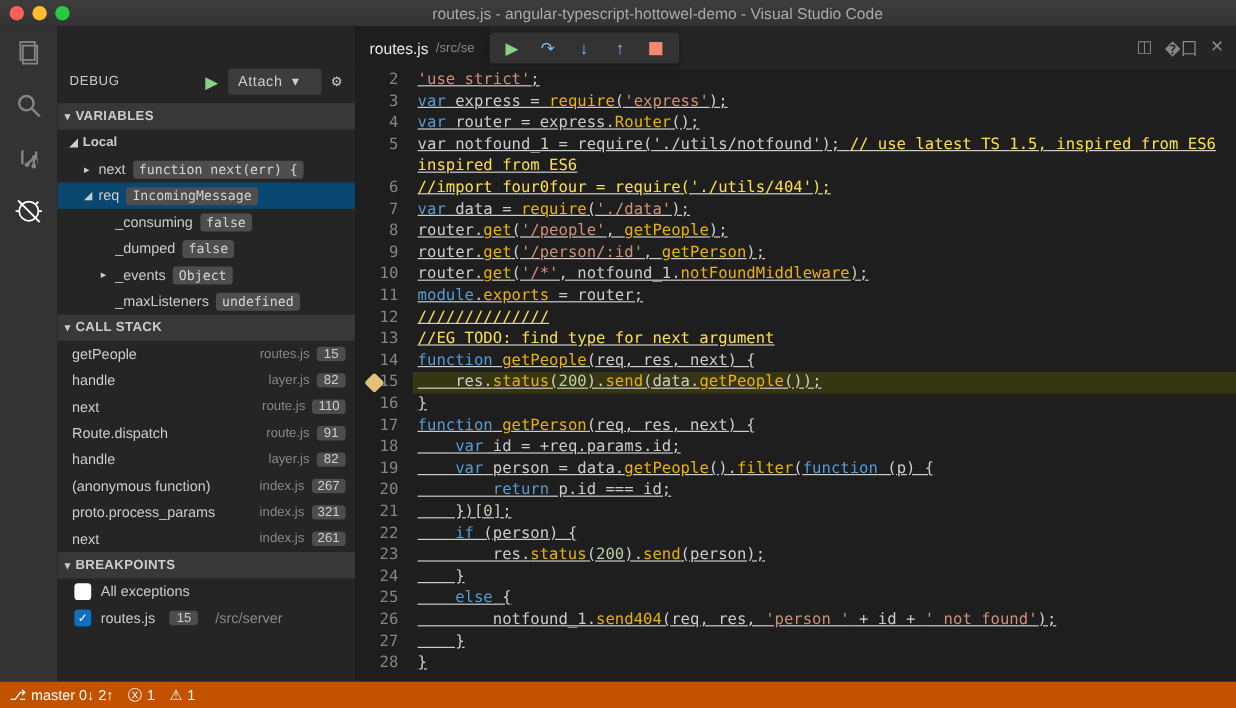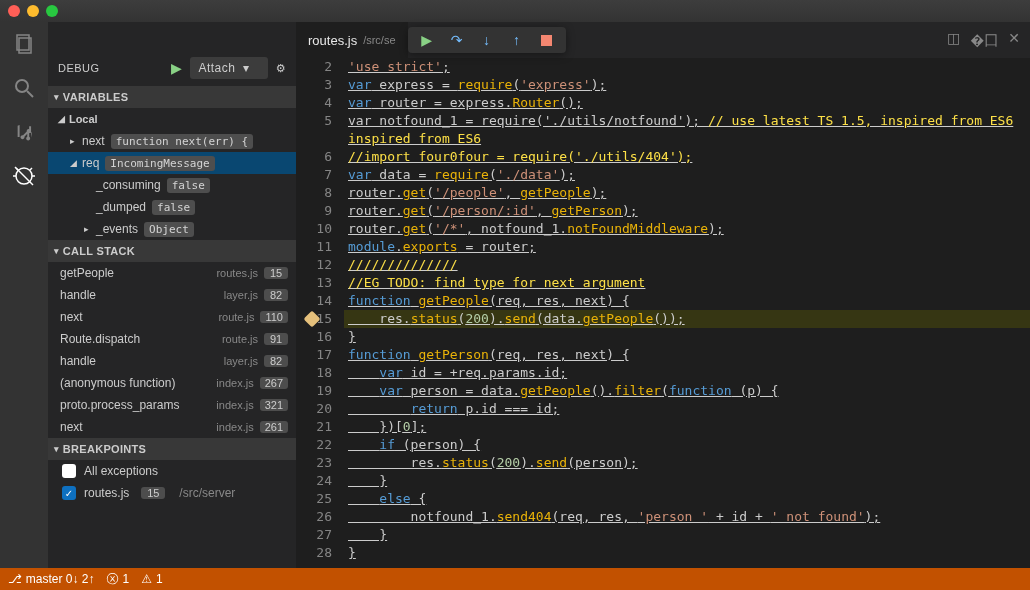--- a/index.html
+++ b/index.html
@@ -82,20 +82,21 @@
 </style>
 </head>
 <body>
 
 <div class="titlebar">
   <div class="traffic">
     <span class="tl-red"></span>
     <span class="tl-yellow"></span>
     <span class="tl-green"></span>
   </div>
+  <div class="titlebar-title">routes.js - angular-typescript-hottowel-demo - Visual Studio Code</div>
 </div>
 
 <div class="main">
 
   <div class="activitybar">
     <div class="aicon">
         <svg viewBox="0 0 24 24" fill="none" stroke="currentColor" stroke-width="1.5">
           <rect x="5" y="3" width="12" height="15"></rect>
           <rect x="7" y="6" width="12" height="15"></rect>
         </svg>
@@ -158,20 +159,25 @@
         </div>
         <div class="var-row child">
           <span class="twisty"></span>
           <span class="var-name">_dumped</span>
           <span class="var-pill">false</span>
         </div>
         <div class="var-row child">
           <span class="twisty">▸</span>
           <span class="var-name">_events</span>
           <span class="var-pill">Object</span>
+        </div>
+        <div class="var-row child">
+          <span class="twisty"></span>
+          <span class="var-name">_maxListeners</span>
+          <span class="var-pill">undefined</span>
         </div>
       </div>
 
     <div class="section-header">
         <span class="twisty">▾</span>
         <span>CALL STACK</span>
       </div>
     <div id="stack">
         <div class="stack-row">
           <span>getPeople</span>

